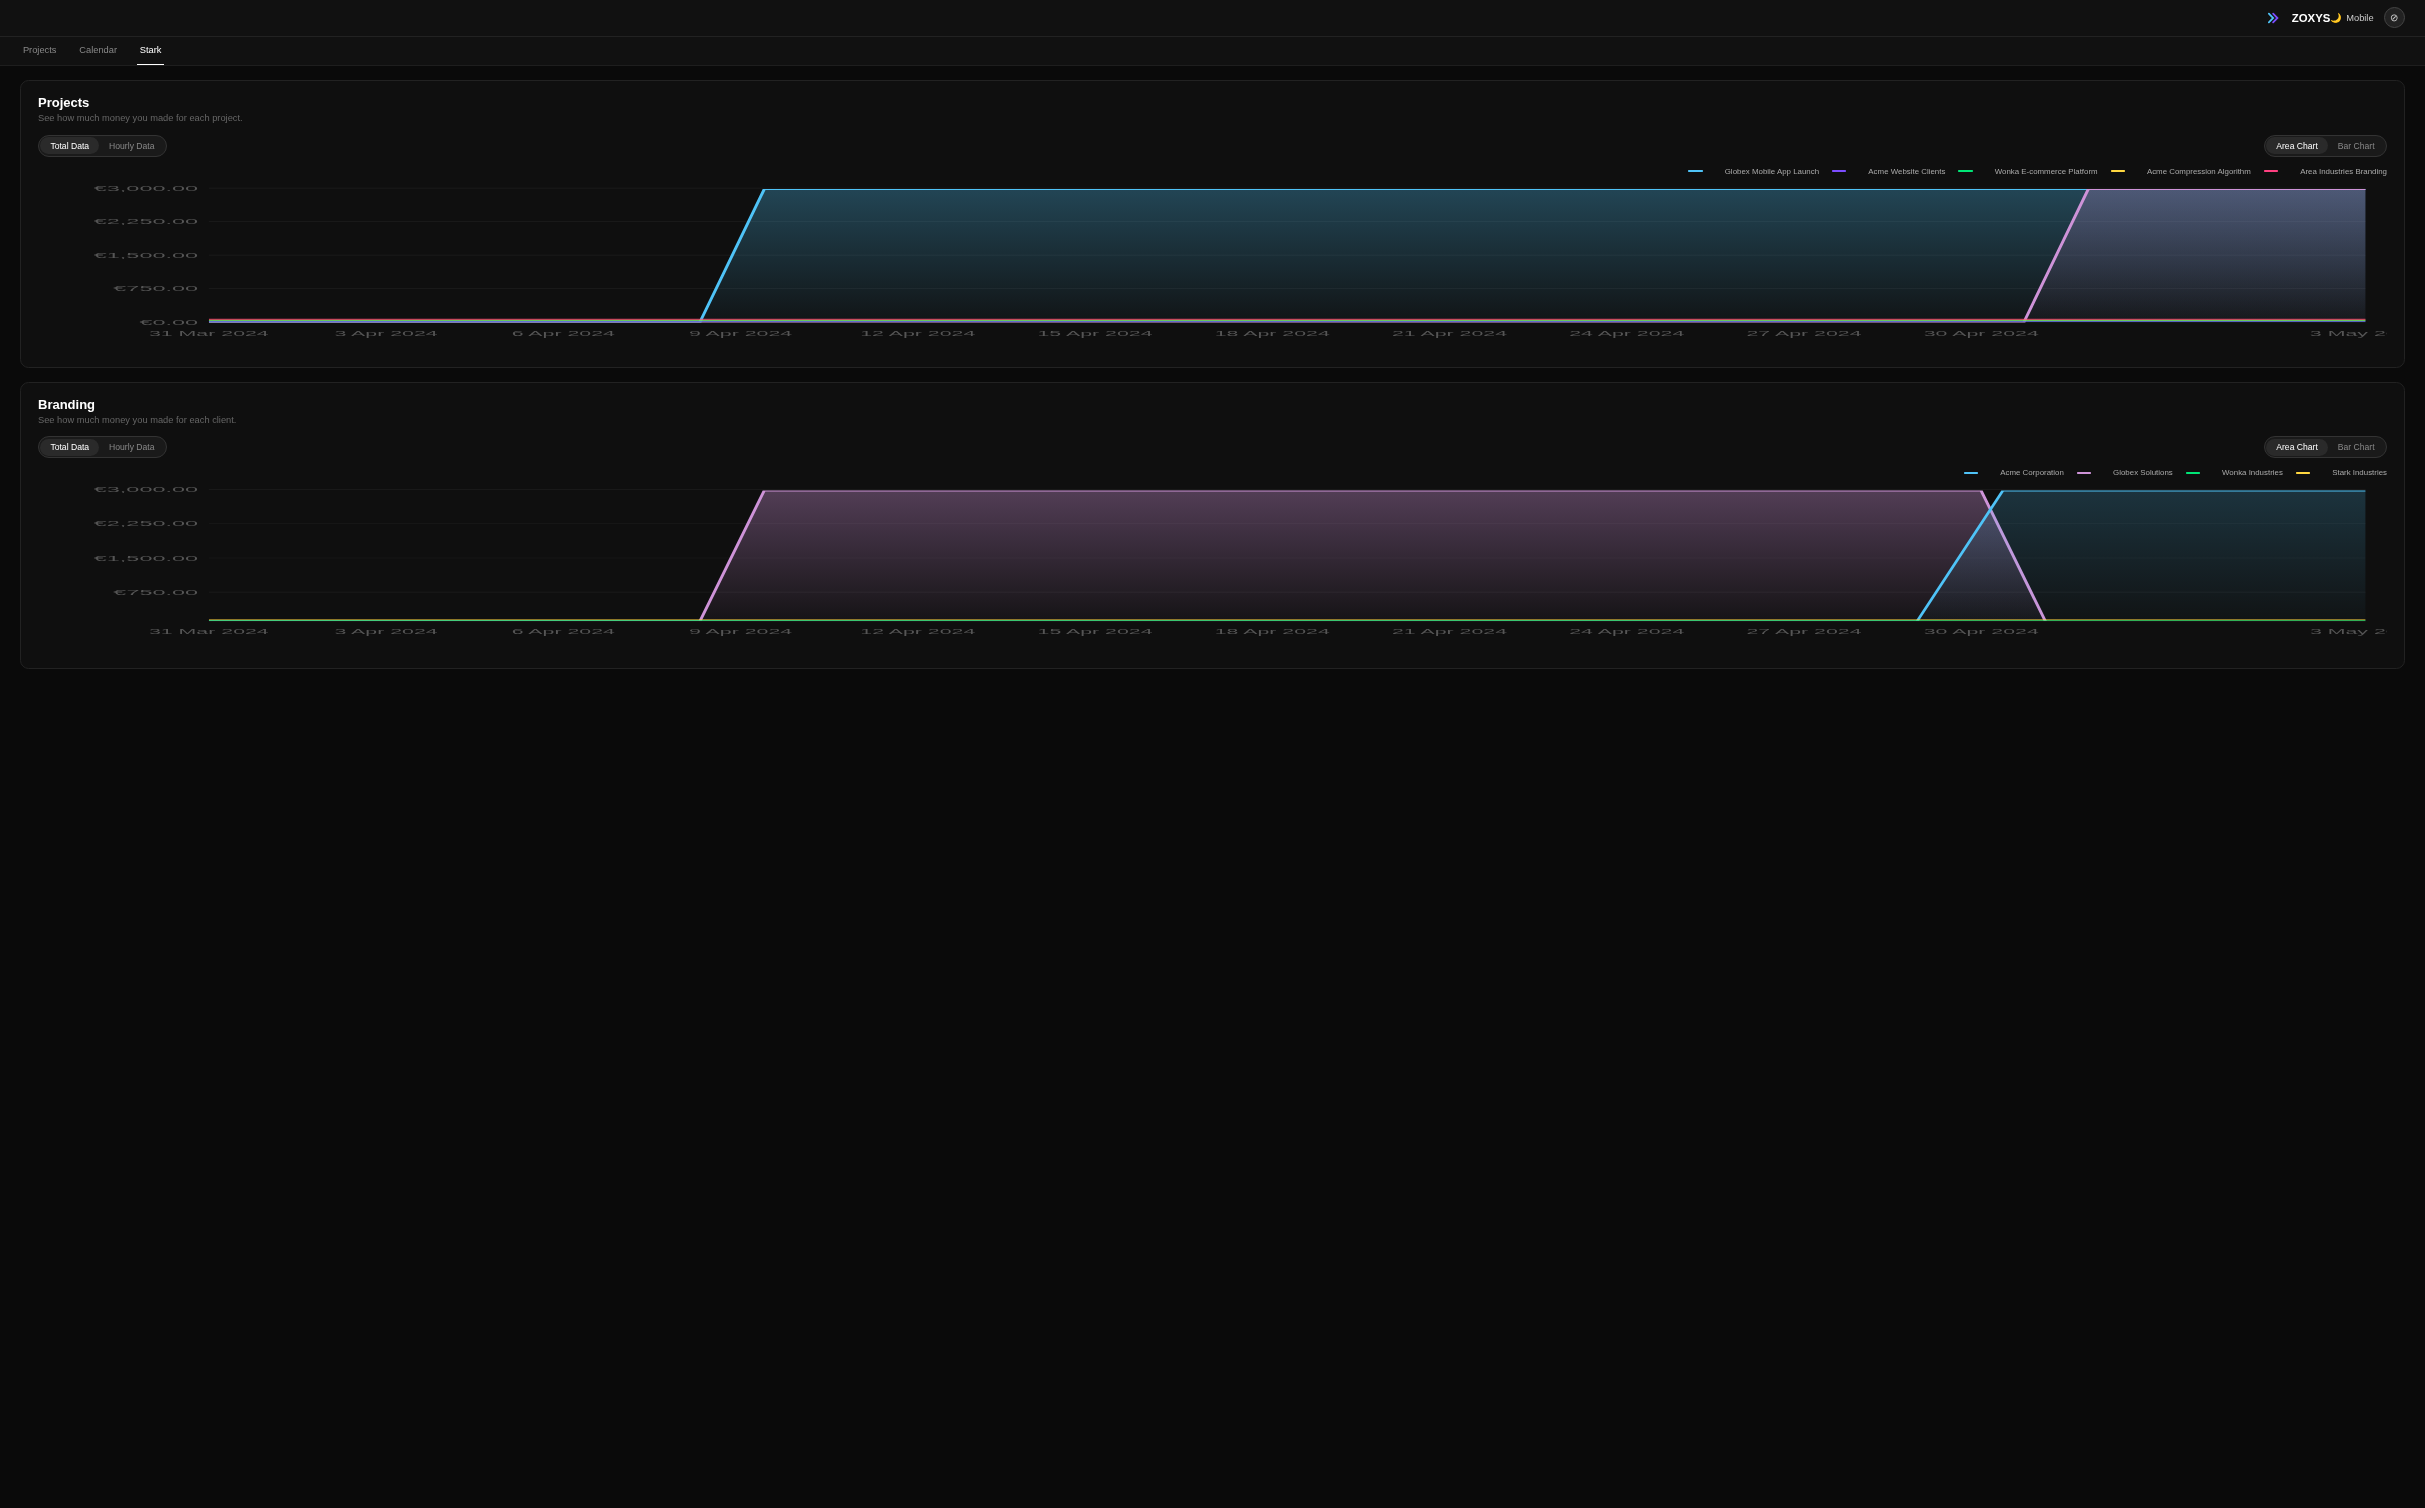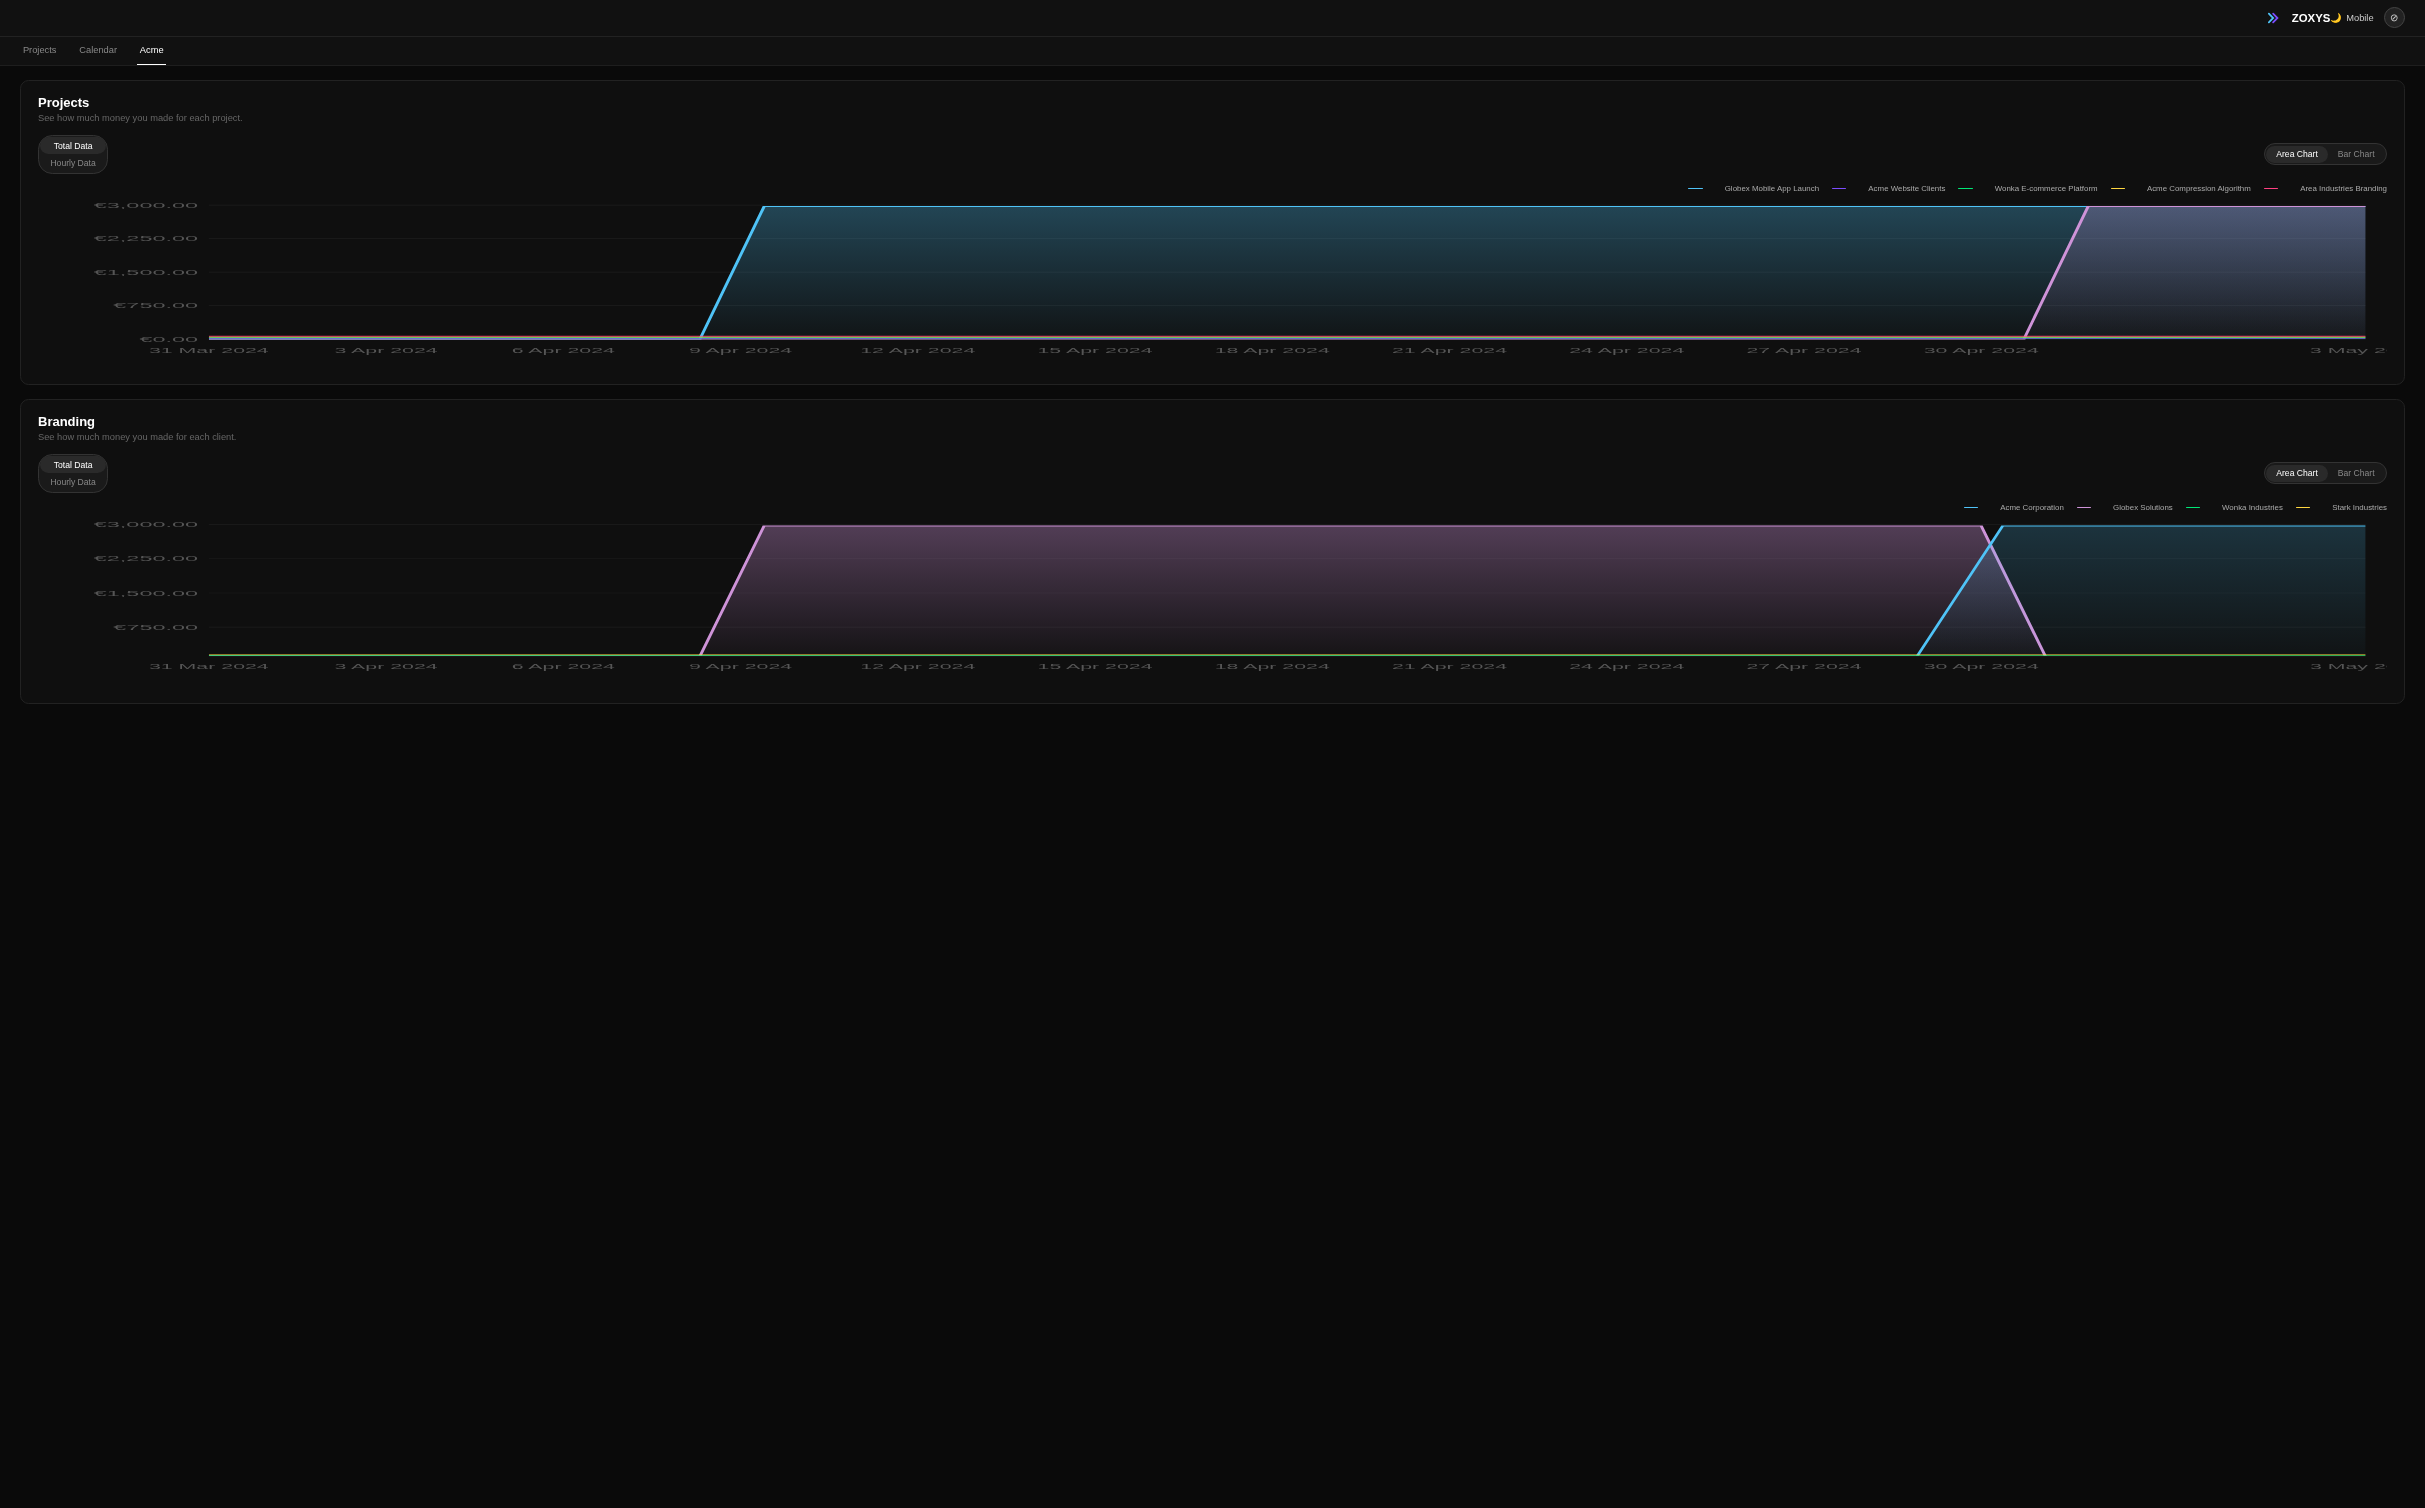--- a/index.html
+++ b/index.html
@@ -109,21 +109,20 @@
       align-items: center;
       justify-content: space-between;
       margin-bottom: 10px;
     }
     .toggle-group {
       display: flex;
       background: #1a1a1a;
       border-radius: 14.3px;
       padding: 1.4px;
       border: 0.7px solid #333;
-      flex-direction: column;
     }
     .toggle-btn {
       padding: 3.6px 10px;
       border-radius: 13px;
       border: none;
       font-size: 8.6px;
       cursor: pointer;
       background: transparent;
       color: #888;
     }
@@ -214,21 +213,21 @@
       <span>🌙</span>
       <span>Mobile</span>
     </button>
     <div class="theme-toggle">⊘</div>
   </div>
 </header>
 
 <nav class="nav">
   <div class="nav-item">Projects</div>
   <div class="nav-item">Calendar</div>
-  <div class="nav-item active">Acme</div>
+  <div class="nav-item active">Stark</div>
 </nav>
 
 <main class="main">
 
   <div class="card">
     <div class="card-title">Projects</div>
     <div class="card-subtitle">See how much money you made for each project.</div>
 
     <div class="chart-toolbar">
       <div class="toggle-group">

